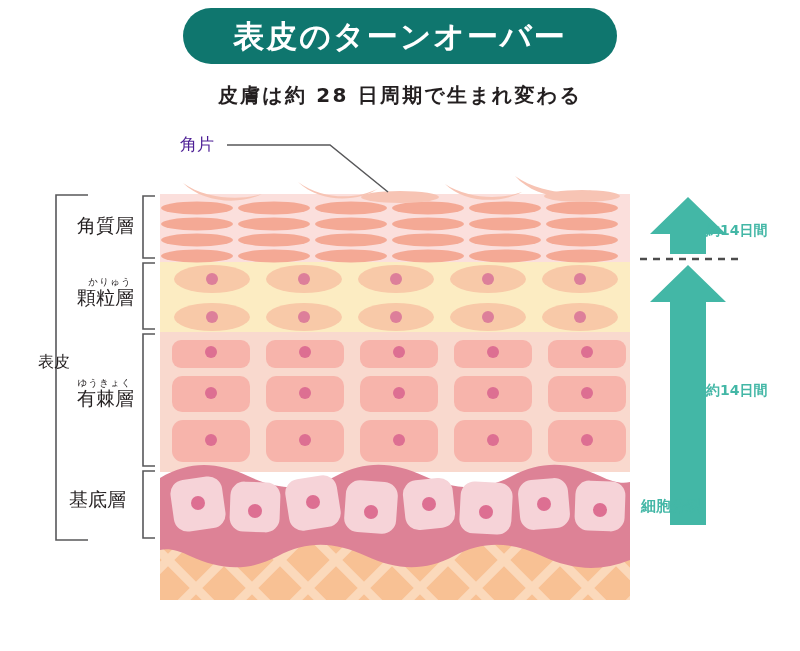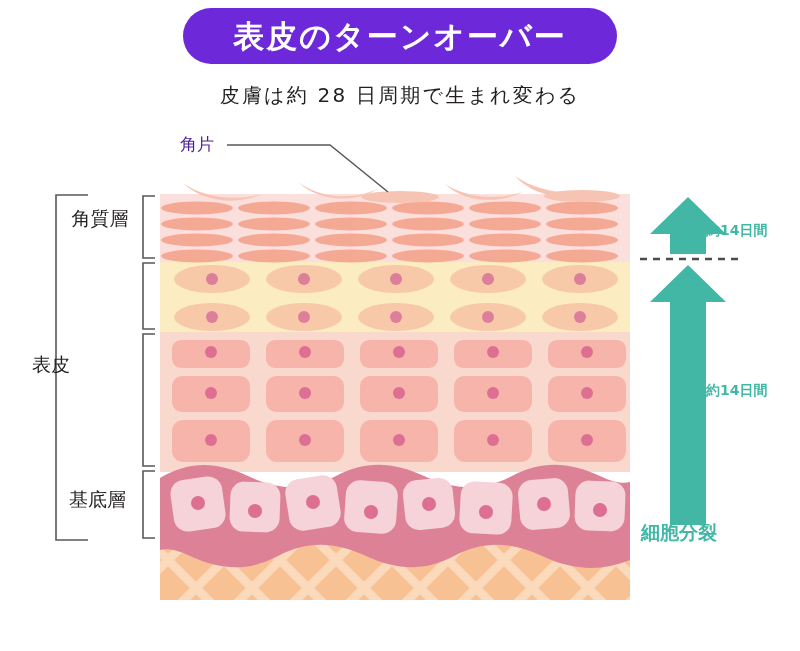--- a/index.html
+++ b/index.html
@@ -38,21 +38,21 @@
   }
 
   
   #subtitle {
     position: absolute;
     left: 0;
     top: 82px;
     width: 800px;
     text-align: center;
     font-size: 20px;
-    font-weight: normal;
+    font-weight: bold;
     letter-spacing: 2.2px;
     color: #231f20;
   }
 
   
   #figure-stage {
     position: absolute;
     left: 0;
     top: 0;
     width: 800px;
@@ -79,21 +79,21 @@
     letter-spacing: 1.2px;
     margin-bottom: 1px;
     margin-right: 2px;
   }
   #label-epidermis {
     position: absolute;
     left: 8px;
     top: 352px;
     width: 62px;
     text-align: right;
-    font-size: 19px;
+    font-size: 16px;
     color: #231f20;
   }
 
   
   #callout-kakuhen {
     position: absolute;
     left: 180px;
     top: 133px;
     font-size: 17px;
     color: #4c1d95;
@@ -103,26 +103,26 @@
   
   .arrow-label {
     position: absolute;
     color: #43b7a6;
     font-size: 14px;
     font-weight: bold;
     white-space: nowrap;
   }
   #arrow-label-top    { left: 706px; top: 222px; }
   #arrow-label-bottom { left: 706px; top: 382px; }
-  #arrow-label-mitosis{ left: 641px; top: 520px; font-size: 19px; font-family: Liberation Serif, serif; }
+  #arrow-label-mitosis{ left: 641px; top: 497px; font-size: 15px; font-family: Liberation Serif, serif; }
 </style>
 </head>
 <body>
 
-<div id="title-badge" style="background: #6d28d9;">
+<div id="title-badge" style="background: #0f766e;">
   <span class="title-text">表皮のターンオーバー</span>
 </div>
 
 <div id="subtitle">皮膚は約 28 日周期で生まれ変わる</div>
 
 <div id="figure-stage">
 
   <svg id="skin-svg" width="800" height="651" viewBox="0 0 800 651">
     <defs>
 
@@ -330,25 +330,33 @@
                L706,302
                L706,525
                L670,525
                L670,302
                L650,302 Z"></path>
     </g>
   </svg>
 
   <div id="label-epidermis">表皮</div>
 
-  <div class="layer-label" style="left:66px; top:209px; width:68px;text-align:center;">
+  <div class="layer-label" style="left:66px; top:216px; width:68px;">
     <span>角質層</span>
   </div>
 
-
+  <div class="layer-label" style="left:66px; top:277px; width:68px;">
+    <span class="ruby">かりゅう</span>
+    <span>顆粒層</span>
+  </div>
+
+  <div class="layer-label" style="left:60px; top:378px; width:74px;">
+    <span class="ruby">ゆうきょく</span>
+    <span>有棘層</span>
+  </div>
 
   <div class="layer-label" style="left:58px; top:490px; width:68px;">
     <span>基底層</span>
   </div>
 
   <div id="callout-kakuhen">角片</div>
 
   <div class="arrow-label" id="arrow-label-top">約14日間</div>
   <div class="arrow-label" id="arrow-label-bottom">約14日間</div>
   <div class="arrow-label" id="arrow-label-mitosis">細胞分裂</div>

